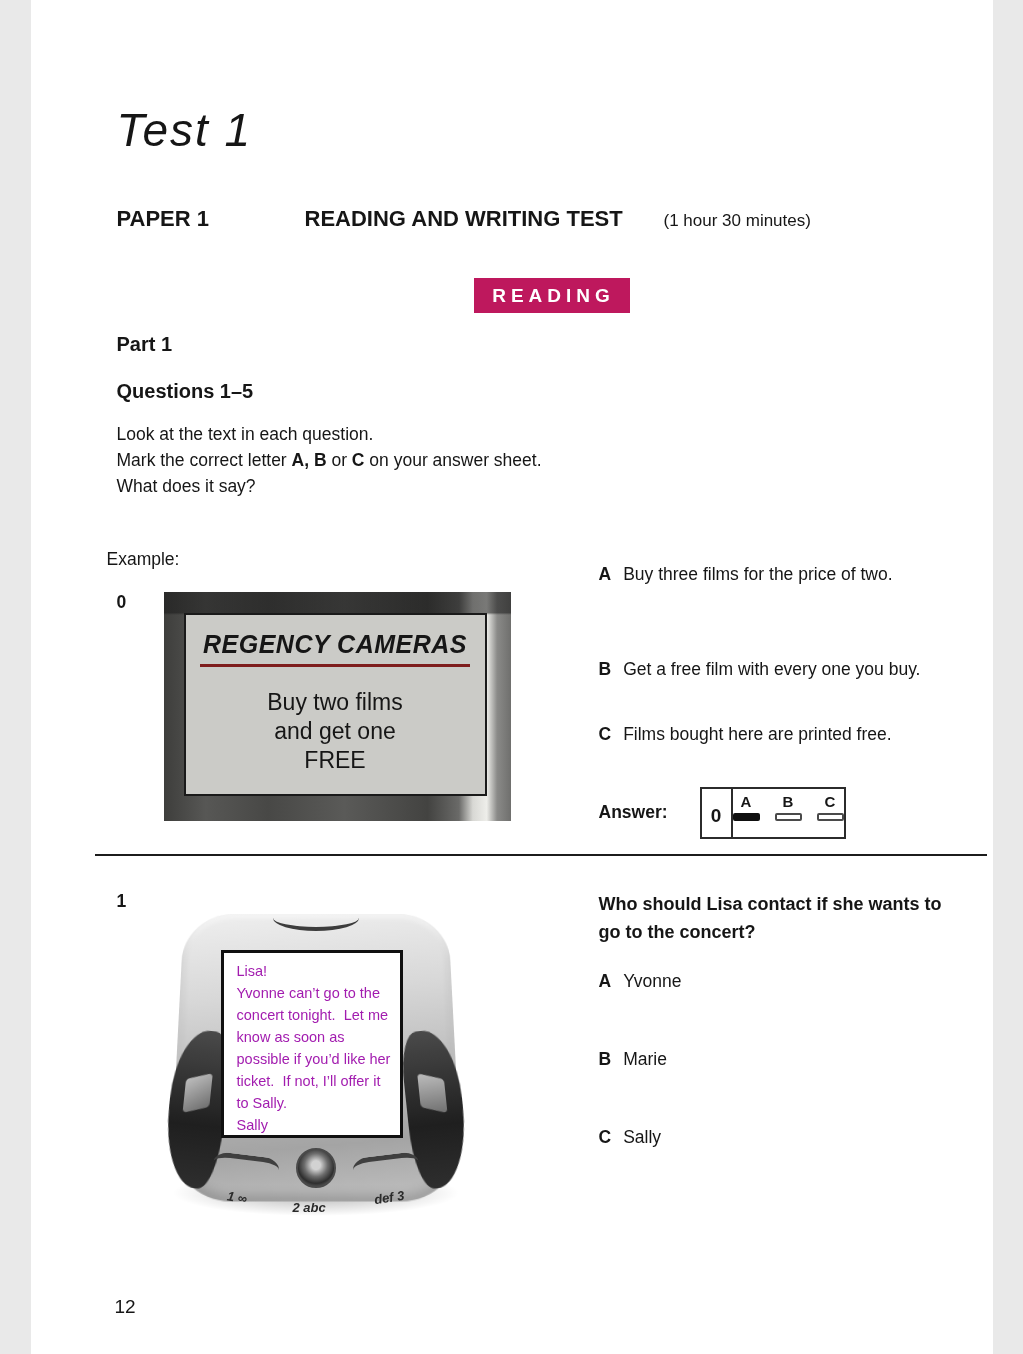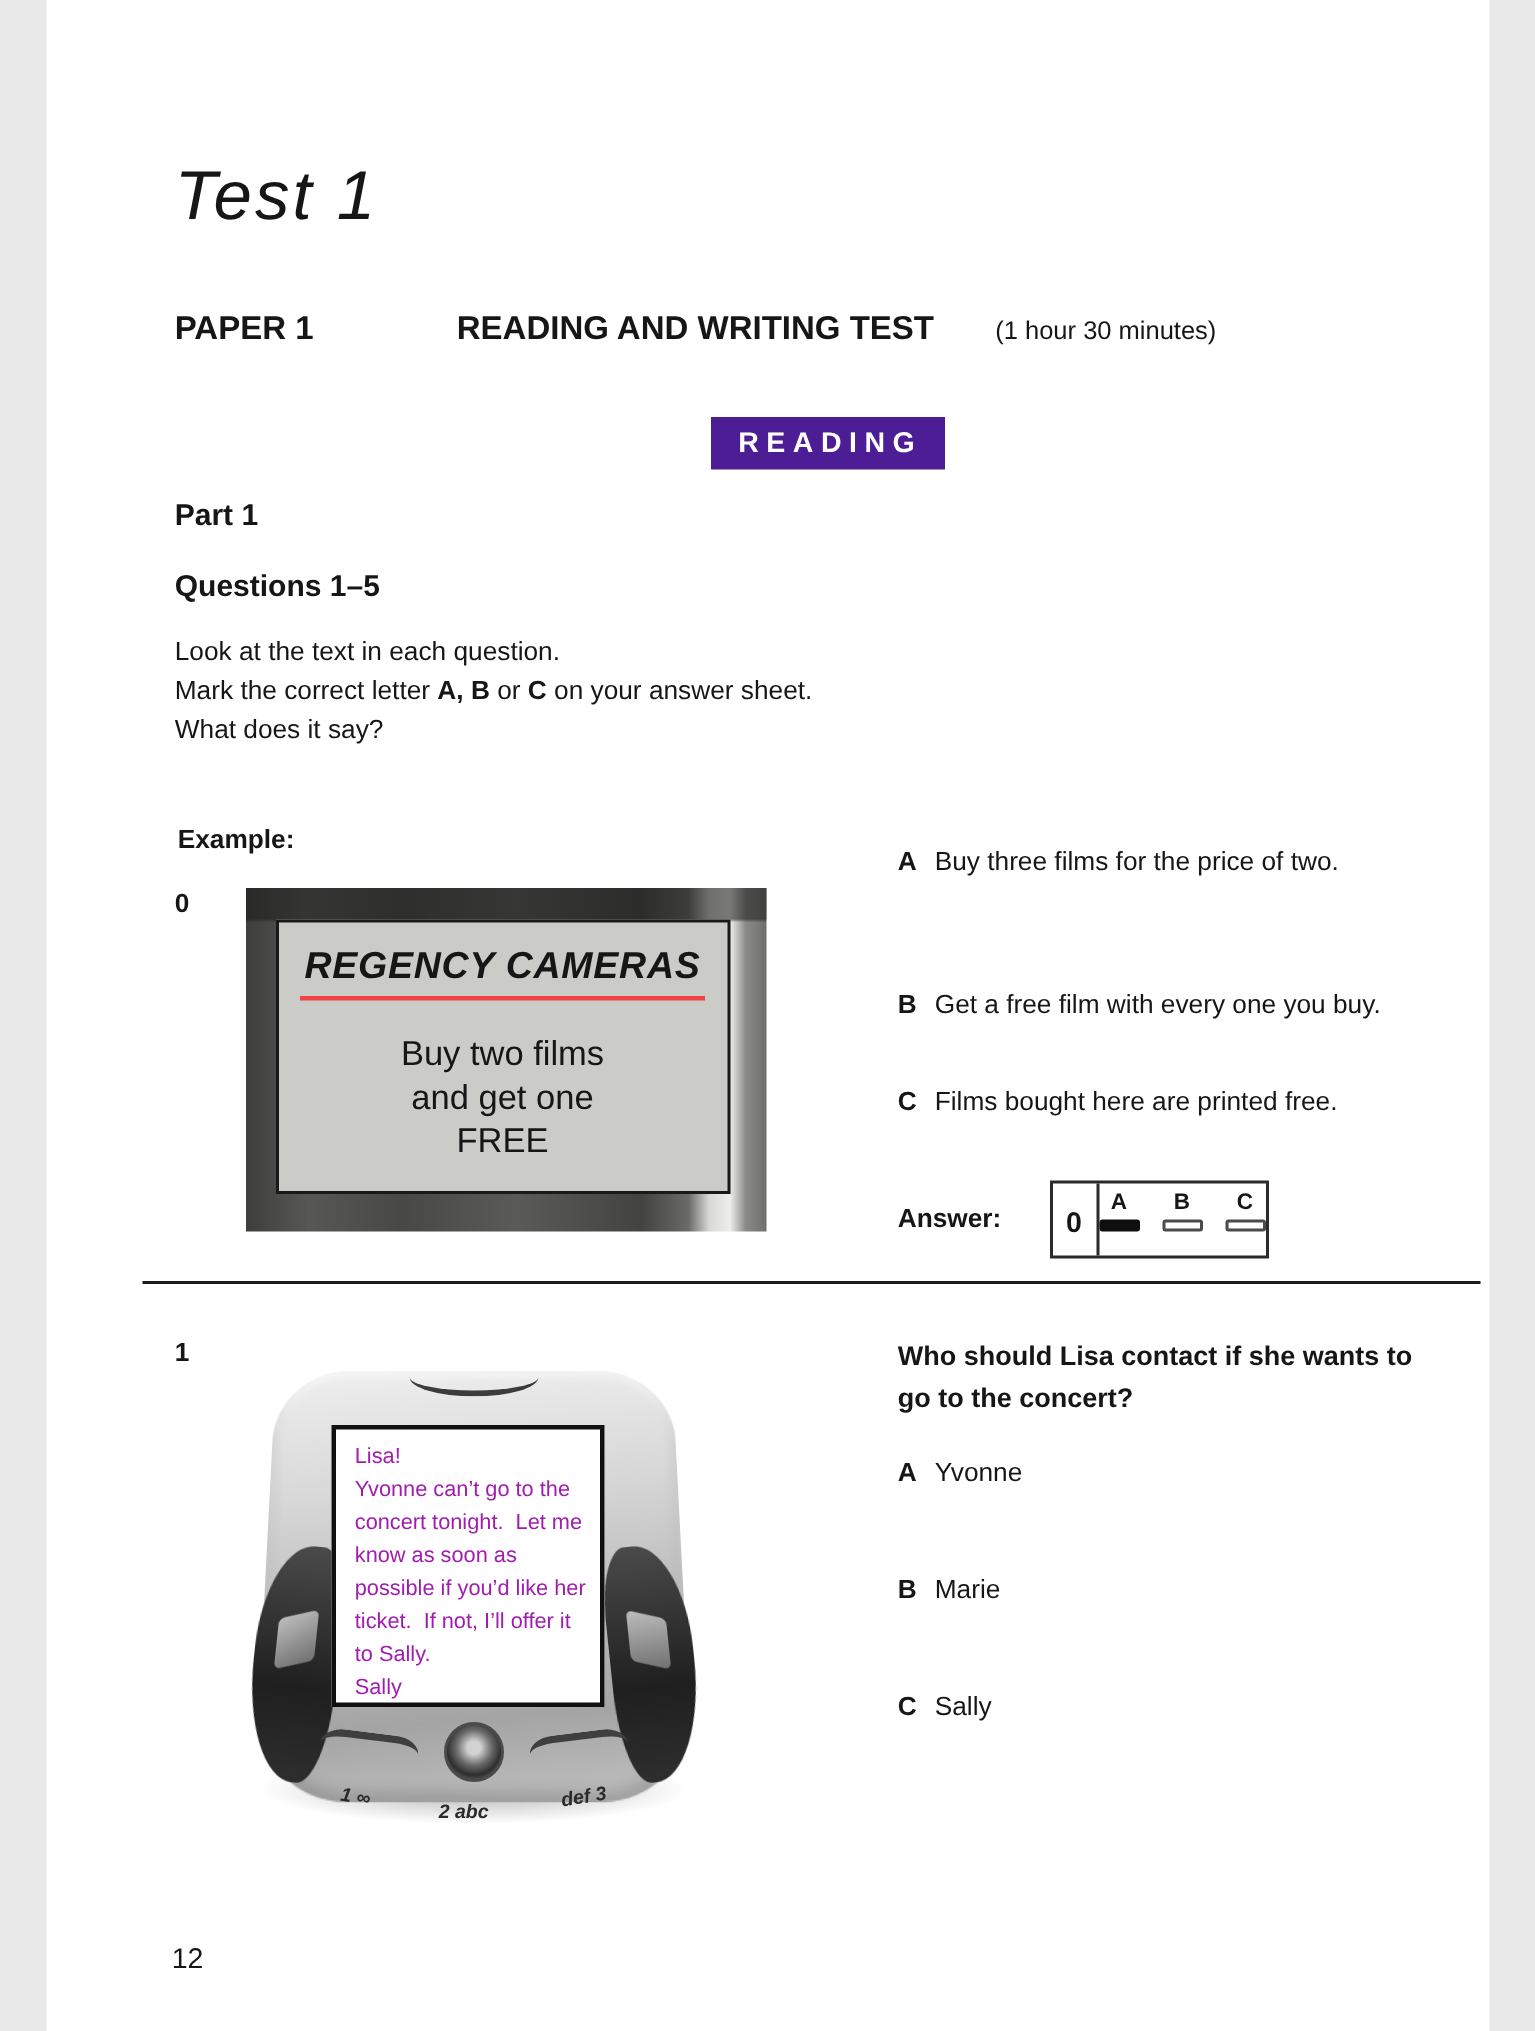--- a/index.html
+++ b/index.html
@@ -12,48 +12,48 @@
   .abs { position:absolute; }
 
   .test-title { left:86px; top:103px; font-size:46px; font-style:italic; letter-spacing:2px; }
 
   .paper-label   { left:86px;  top:206px; font-size:22px; font-weight:bold; }
   .paper-title   { left:226px; top:206px; font-size:22px; font-weight:bold;margin-left:48px; }
   .paper-duration{ left:633px; top:211px; font-size:17px; }
 
   .reading-badge {
     left:443px; top:278px; width:156px; height:35px;
-    background:#4c1d95; color:#ffffff; font-size:19px; font-weight:bold;
+    background:#be185d; color:#ffffff; font-size:19px; font-weight:bold;
     letter-spacing:5px; display:flex; align-items:center; justify-content:center;
     padding-left:4px;
   }
 
   .part-heading      { left:86px; top:333px; font-size:20px; font-weight:bold; }
   .questions-heading { left:86px; top:380px; font-size:20px; font-weight:bold; }
 
   .instructions { left:86px; top:421px; font-size:17.5px; line-height:26px; }
   .instructions b { font-weight:bold; }
 
-  .example-label  { left:88px; top:549px; font-size:17.5px; font-weight:bold; }
+  .example-label  { left:76px; top:549px; font-size:17.5px; font-weight:normal; }
   .q-number       { font-size:17.5px; font-weight:bold; }
 
   
   .camera-photo {
     left:133px; top:592px; width:347px; height:229px;
     background:
       linear-gradient(180deg, rgba(25,25,25,.55) 0%, rgba(25,25,25,.55) 9%, rgba(0,0,0,0) 10%),
       linear-gradient(90deg, #3e3e3c 0%, #575755 12%, #484846 30%, #5a5a58 52%, #434341 76%, #6a6a68 85%, #d8d8d4 89%, #eeeeea 93%, #8a8a88 96%, #6f6f6d 100%);
   }
   .camera-sign {
     position:absolute; left:20px; top:21px; width:303px; height:183px;
     background:#cbcbc7; border:2px solid #1a1a1a; text-align:center;
   }
   .sign-title {
     display:inline-block; margin-top:15px; font-size:25px; font-weight:bold; font-style:italic;
-    letter-spacing:.5px; border-bottom:3px solid #ef4444; padding:0 3px 5px 3px;
+    letter-spacing:.5px; border-bottom:3px solid #7f1d1d; padding:0 3px 5px 3px;
   }
   .sign-line { font-size:23px; line-height:29px; }
   .sign-line-first { margin-top:21px; }
 
   
   .opt { left:568px; font-size:17.5px; white-space:nowrap; }
   .opt-letter { font-weight:bold; display:inline-block; margin-right:12px; }
 
   .answer-label { left:568px; top:802px; font-size:17.5px; font-weight:bold; }
   .answer-box {

